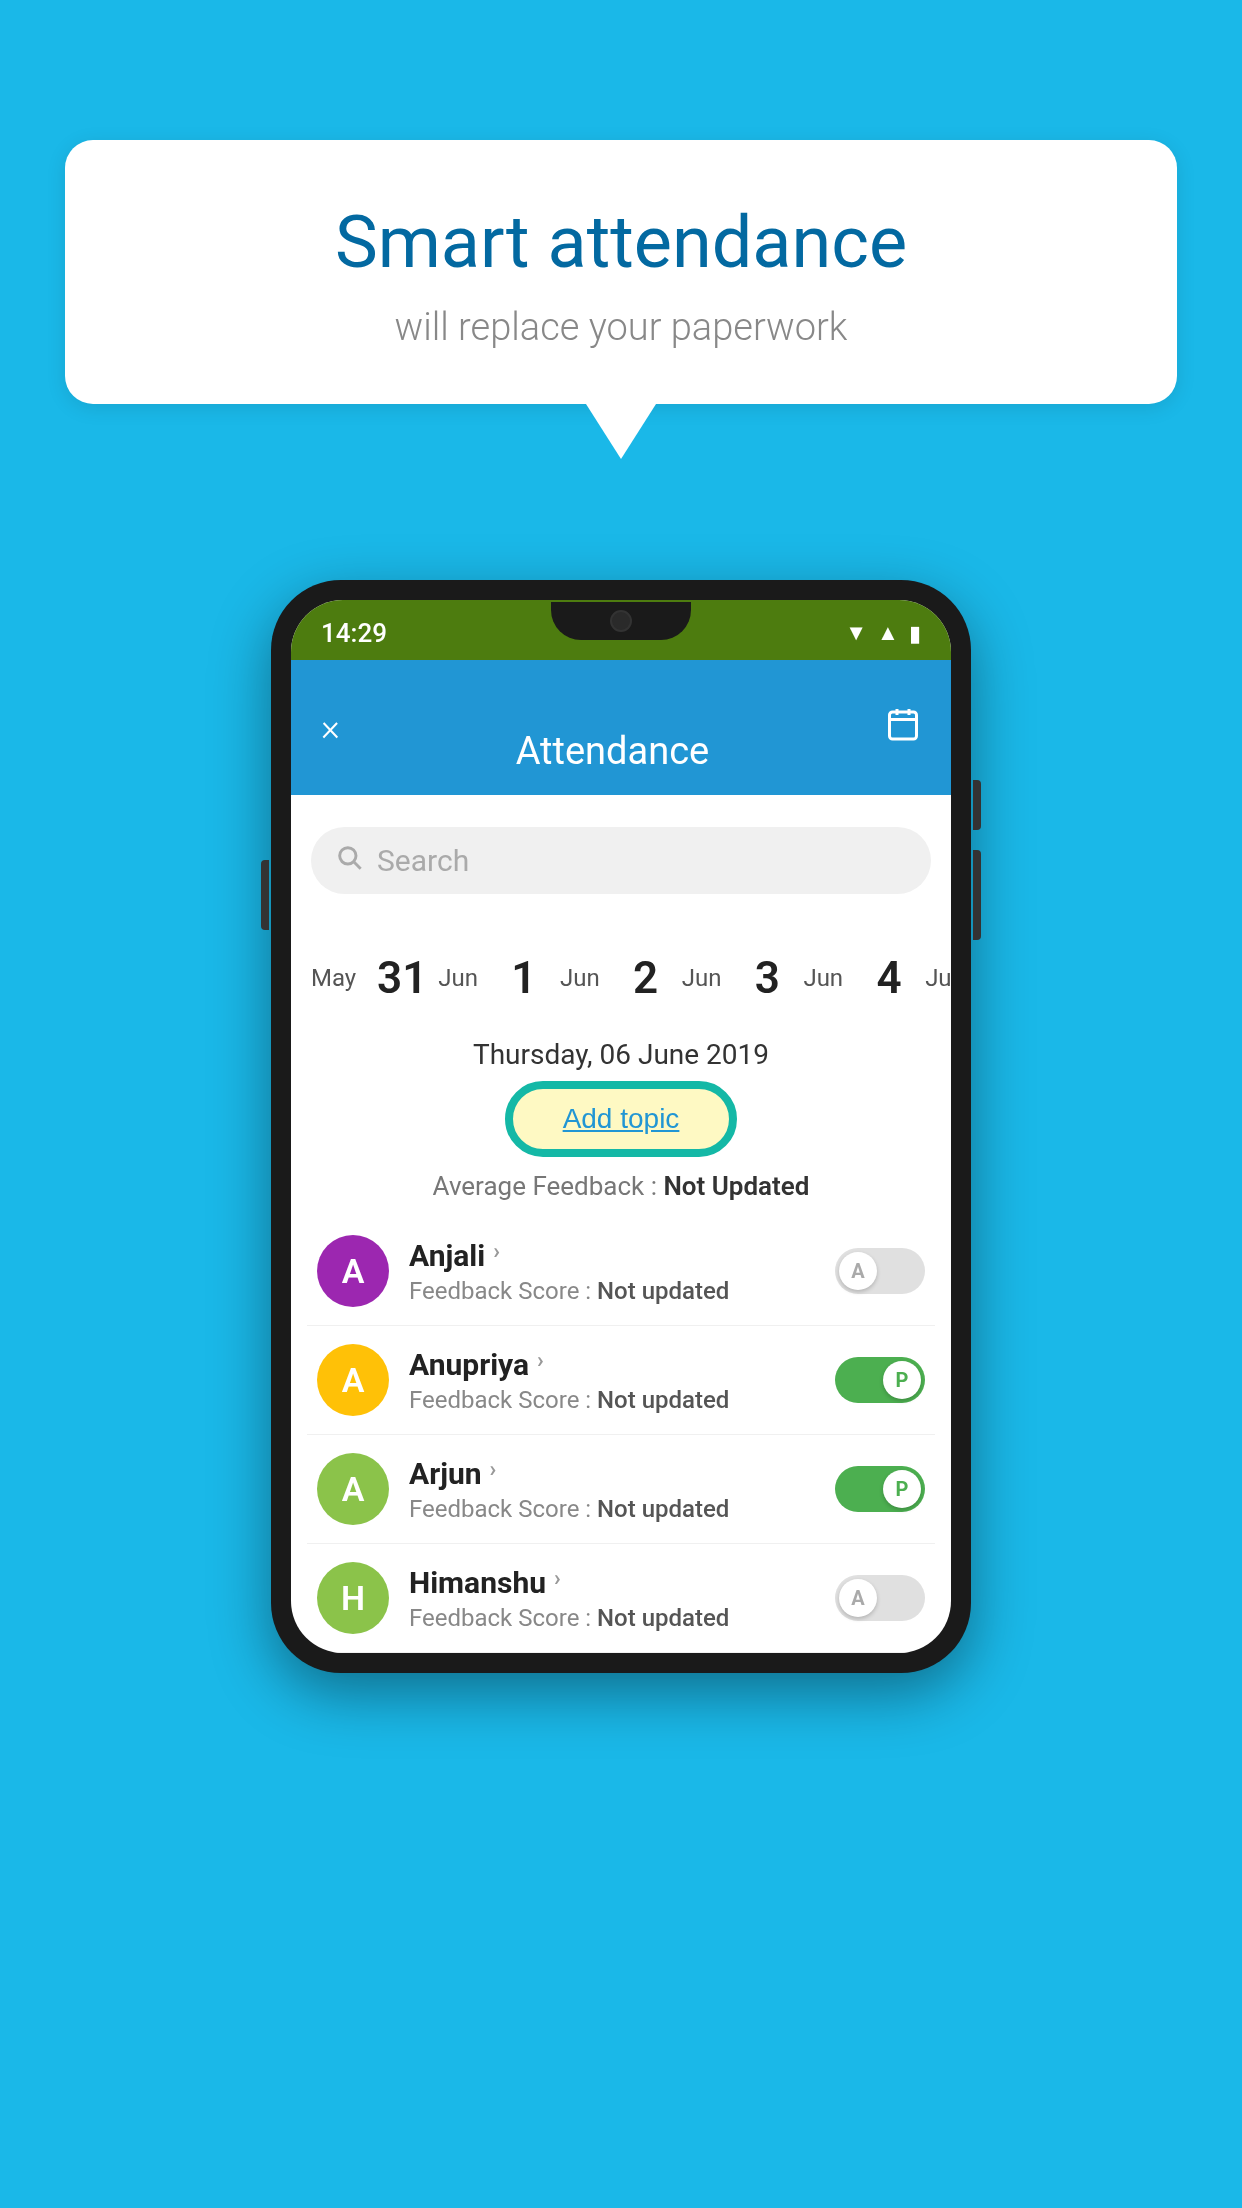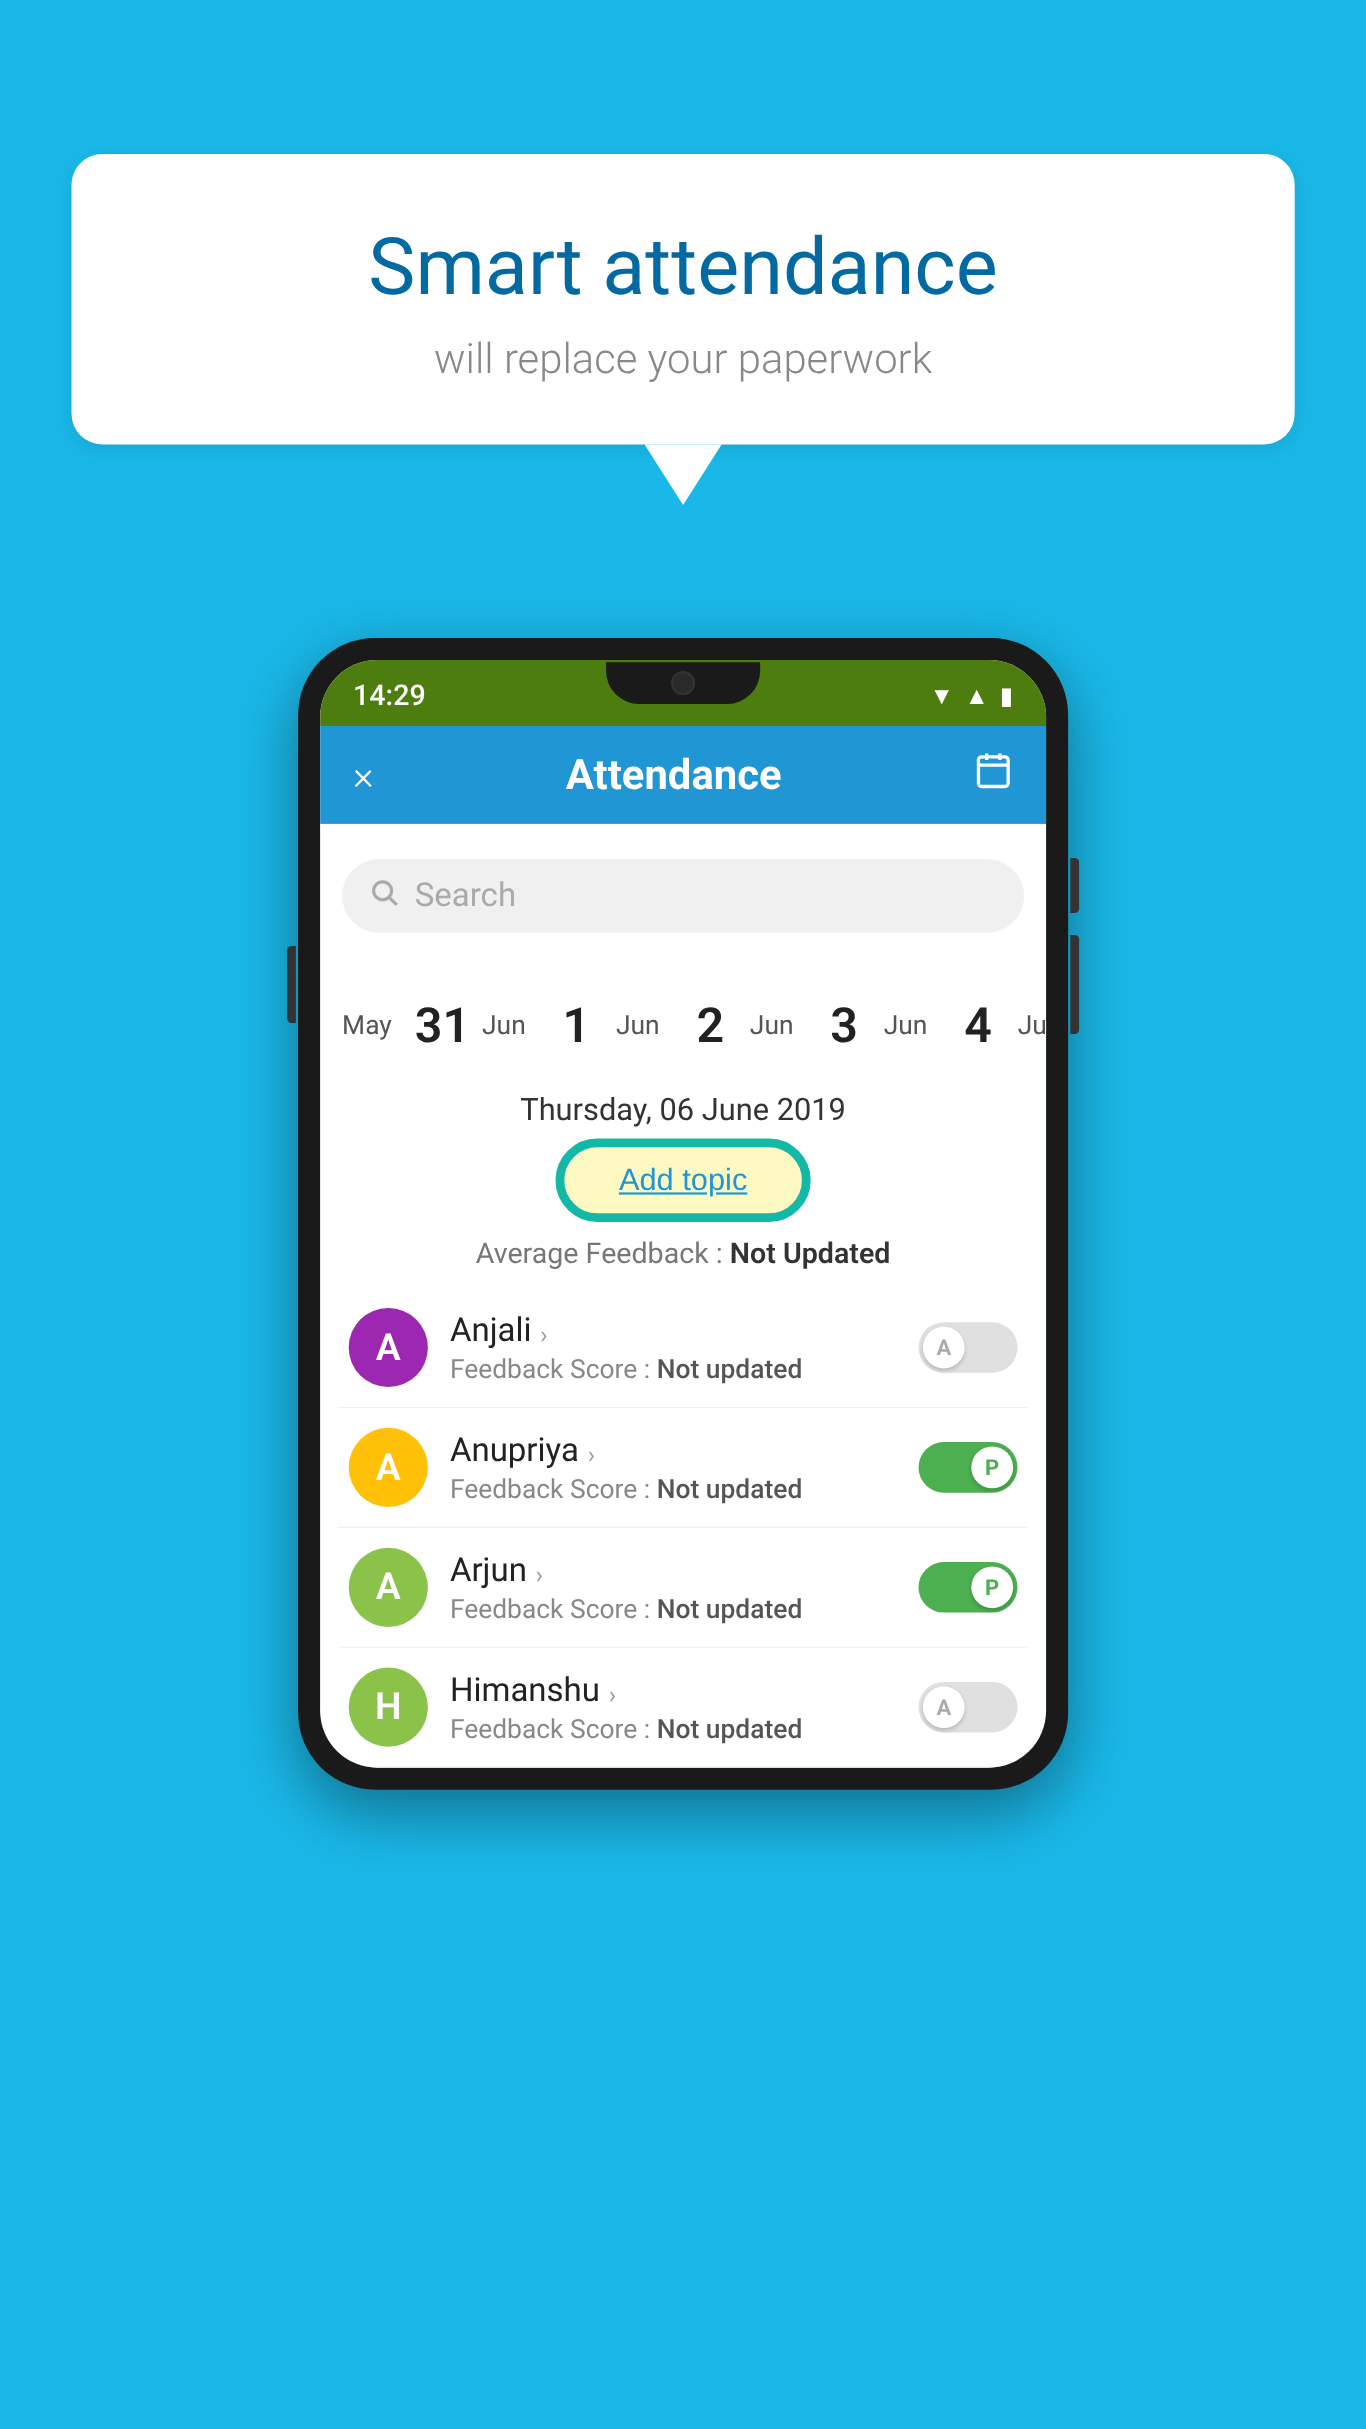--- a/index.html
+++ b/index.html
@@ -135,21 +135,22 @@
     .header-close {
       color: white;
       font-size: 36px;
       font-weight: 300;
       cursor: pointer;
     }
 
     .header-title {
       color: white;
       font-size: 38px;
-      font-weight: 700;
+      font-weight: 400;
+      margin-top: 47px;
     }
 
     .header-calendar {
       color: white;
       font-size: 34px;
     }
 
     
     .search-container {
       background: #f0f0f0;
@@ -277,23 +278,23 @@
     }
 
     .student-info {
       flex: 1;
       margin-left: 20px;
     }
 
     .student-name {
       font-size: 30px;
       color: #222;
-      font-weight: 400;
-      display: flex;
-      align-items: flex-end;
+      font-weight: 700;
+      display: flex;
+      align-items: flex-start;
       gap: 8px;
     }
 
     .student-name .chevron {
       font-size: 22px;
       color: #999;
     }
 
     .student-feedback {
       font-size: 24px;

